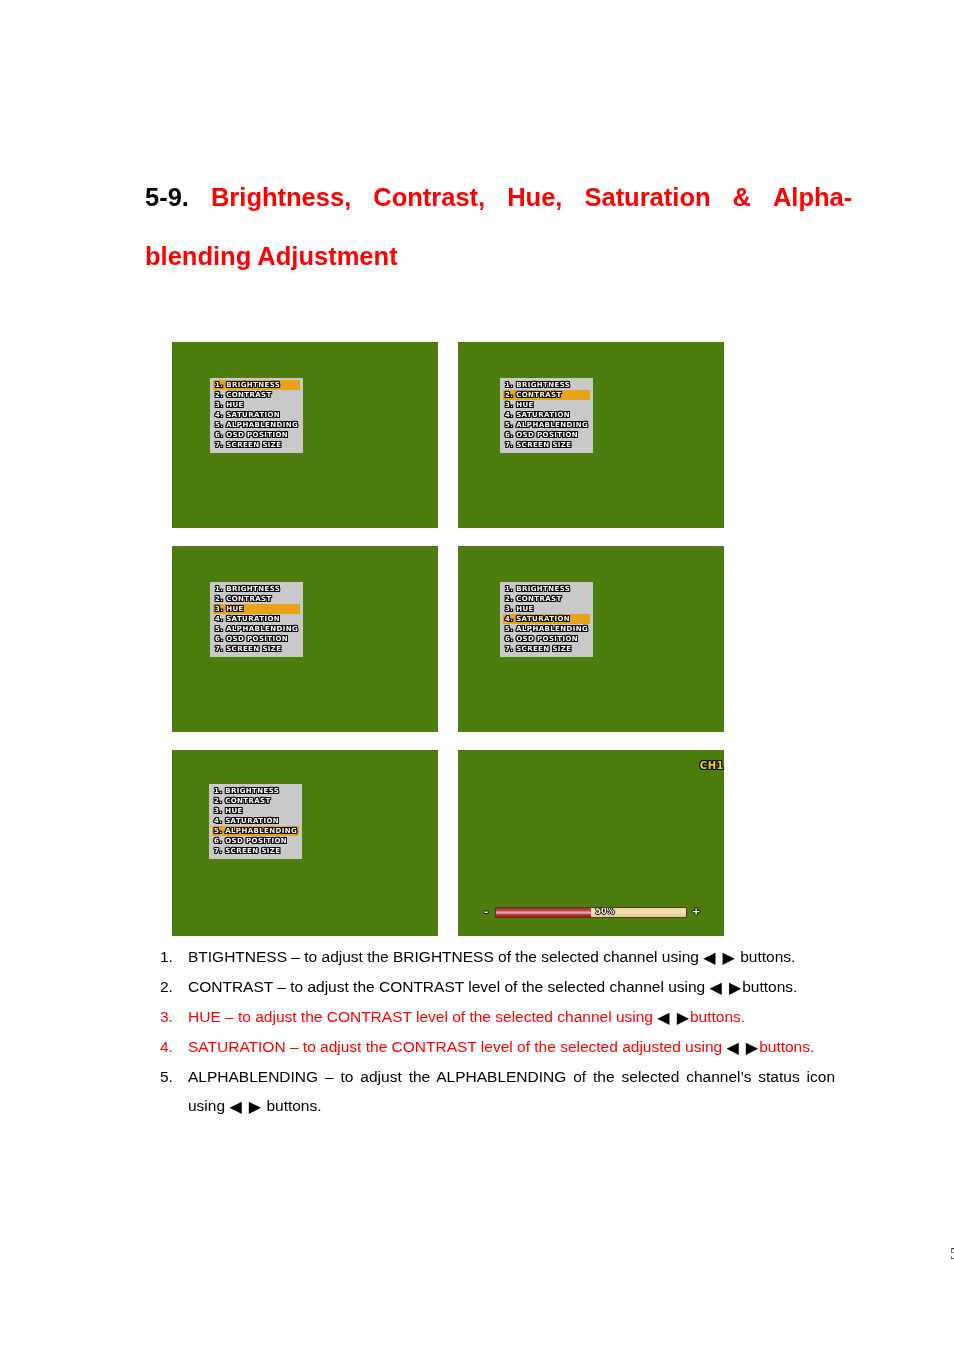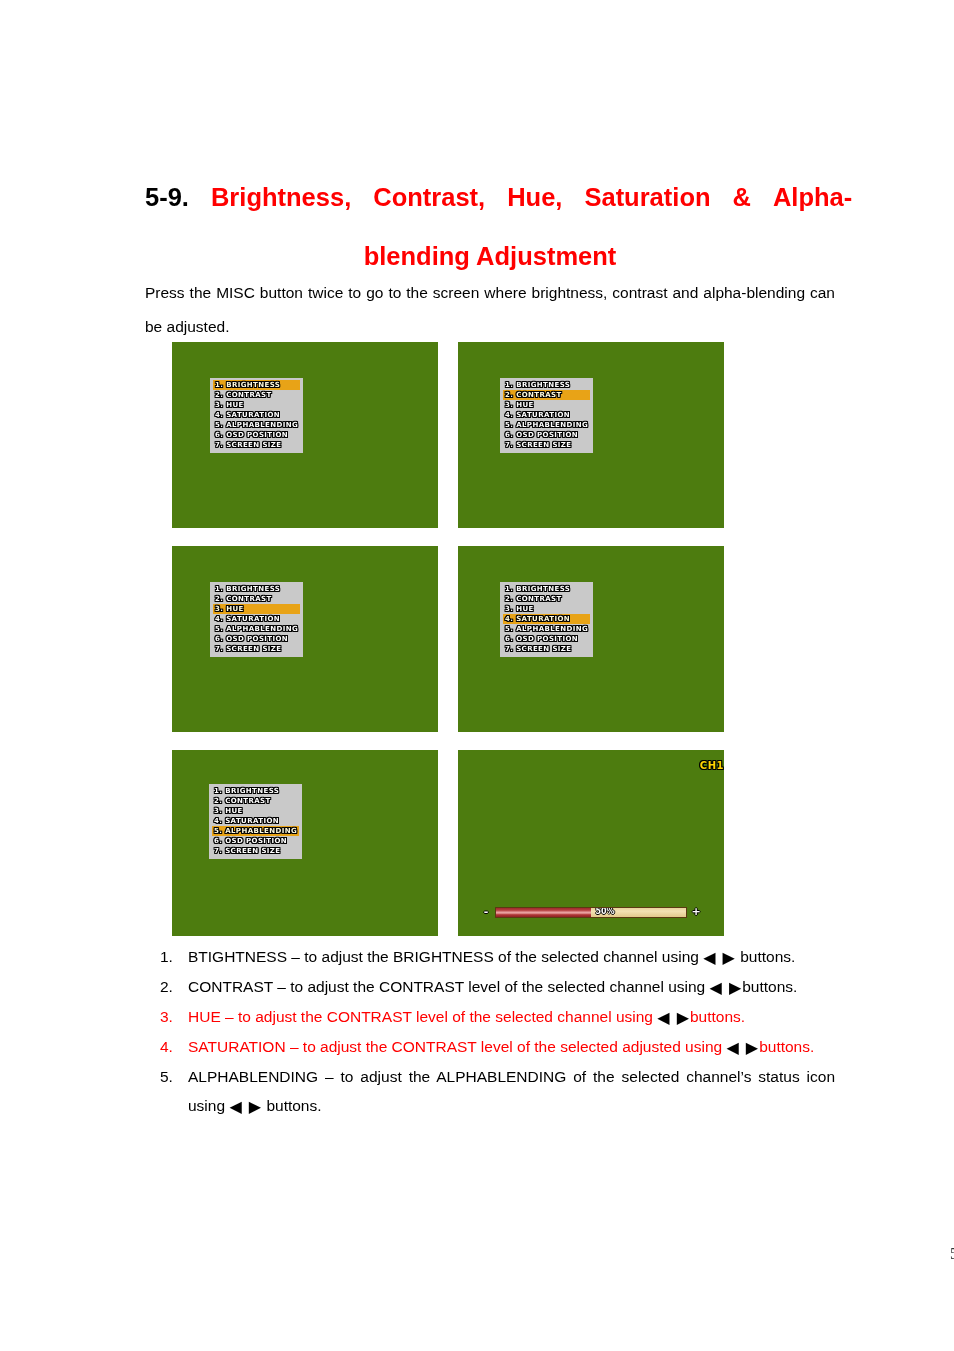--- a/index.html
+++ b/index.html
@@ -39,21 +39,21 @@
   }
   .heading-num {
     color: #000000;
   }
   .heading-red {
     color: #ff0000;
   }
   .h-gap1 { display:inline-block; width: 22px; }
   .hw { display:inline-block; }
   .heading-line1 .hw + .hw { margin-left: 22px; }
-  .heading-line2 { margin-top: 0px; text-align: center; }
+  .heading-line2 { margin-top: 0px; }
 
   
   .intro {
     position: absolute;
     left: 133px;
     top: 276px;
     width: 690px;
     font-size: 15.5px;
     line-height: 34px;
     text-align: justify;
@@ -232,21 +232,20 @@
 
 <div class="page">
 
   <div class="heading-block">
     <div class="heading-line heading-line1">
       <span class="heading-num">5-9.</span><span class="h-gap1"></span><span id="heading-words"><span class="hw heading-red">Brightness,</span><span class="hw heading-red">Contrast,</span><span class="hw heading-red">Hue,</span><span class="hw heading-red">Saturation</span><span class="hw heading-red">&amp;</span><span class="hw heading-red">Alpha-</span></span>
     </div>
     <div class="heading-line heading-line2 heading-red">blending Adjustment</div>
   </div>
 
-  <div class="intro">Press the MISC button twice to go to the screen where brightness, contrast and alpha-blending can be adjusted.</div>
 
   <div class="screens">
 
     <div class="screen-row">
       <div class="screen">
         <div class="osd-menu pos-a">
             <div class="osd-item is-selected">1. BRIGHTNESS</div>
             <div class="osd-item">2. CONTRAST</div>
             <div class="osd-item">3. HUE</div>
             <div class="osd-item">4. SATURATION</div>

